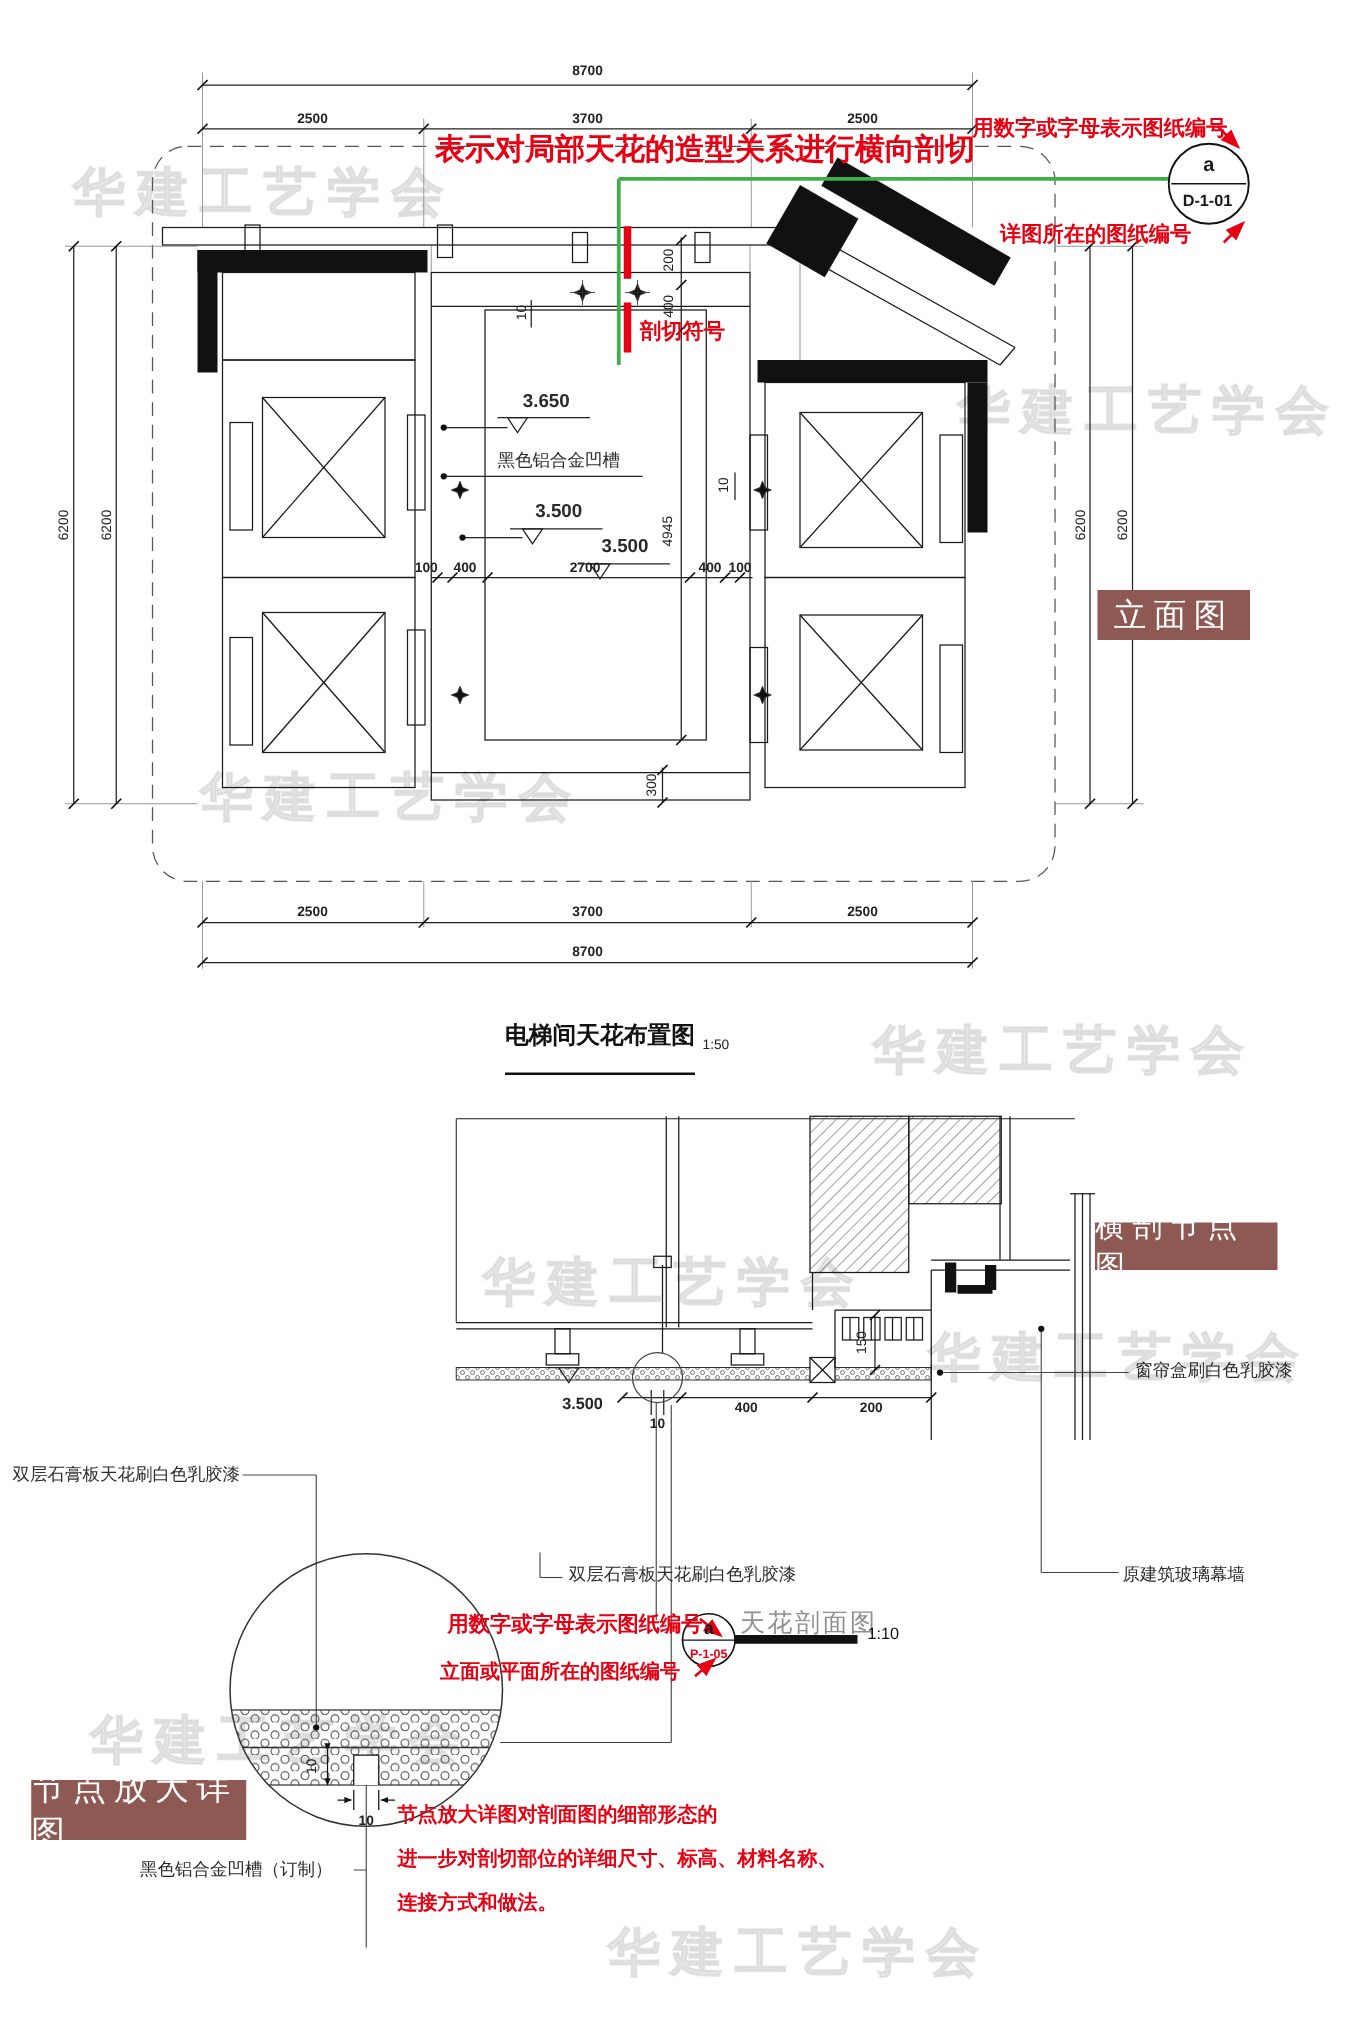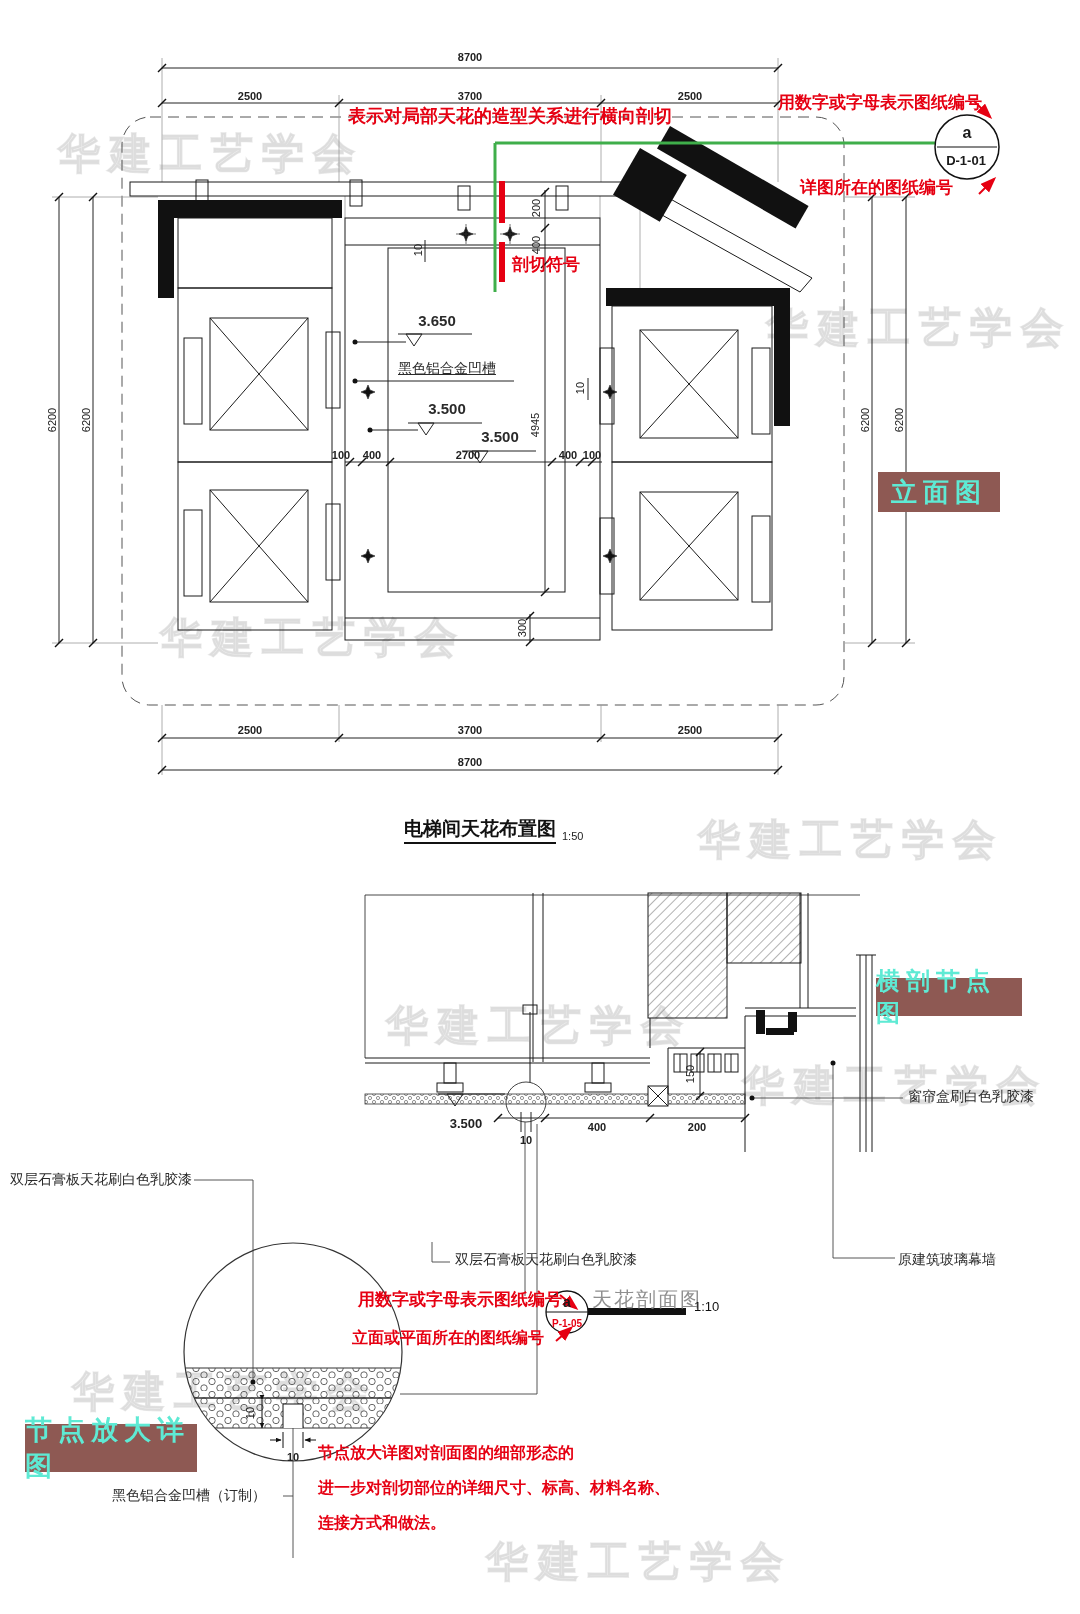--- a/index.html
+++ b/index.html
@@ -6,25 +6,25 @@
   #canvas{position:relative;width:1080px;height:1614px;background:#fff;overflow:hidden;
           font-family:"Liberation Sans",sans-serif;}
   svg{position:absolute;left:0;top:0;}
   .lbl{position:absolute;white-space:nowrap;color:#1a1a1a;line-height:1.15;}
   .dim{font-size:11px;color:#222;}
   .ctr{transform:translate(-50%,-50%);font-weight:bold;}
   .rot{transform:translate(-50%,-50%) rotate(-90deg);}
   .red{color:var(--accent-red,#e60012);font-weight:bold;}
   .cad{font-size:14px;color:#2a2a2a;}
   .lvl{font-size:15px;color:#2a2a2a;}
-  .tag{position:absolute;background:var(--tag-bg,#8e5953);color:#5eead4;font-weight:bold;
+  .tag{position:absolute;background:var(--tag-bg,#8e5953);color:#ffffff;font-weight:normal;
        display:flex;align-items:center;justify-content:center;letter-spacing:6px;}
   .wm{position:absolute;font-size:42px;font-weight:bold;letter-spacing:9px;white-space:nowrap;
       color:rgba(120,120,120,0.10);-webkit-text-stroke:1.2px rgba(120,120,120,0.16);}
-  .title-main{font-size:19px;font-weight:bold;color:#111;border-bottom:2px solid #111;padding-bottom:2px;}
+  .title-main{font-size:19px;font-weight:bold;color:#111;border-bottom:2px solid #111;padding-bottom:18px;}
   .caption-gray{font-size:20px;color:#8f8f8f;letter-spacing:2px;}
 </style>
 </head>
 <body>
 
 <div id="canvas">
 
   <span class="wm" style="left:58px;top:126px;">华建工艺学会</span>
   <span class="wm" style="left:766px;top:300px;">华建工艺学会</span>
   <span class="wm" style="left:160px;top:610px;">华建工艺学会</span>
@@ -368,23 +368,23 @@
   <span class="lbl dim rot" style="left:536px;top:208px;">200</span>
   <span class="lbl dim rot" style="left:536px;top:245px;">400</span>
   <span class="lbl dim rot" style="left:535px;top:425px;">4945</span>
   <span class="lbl dim rot" style="left:522px;top:628px;">300</span>
   <span class="lbl dim rot" style="left:418px;top:250px;">10</span>
   <span class="lbl dim rot" style="left:580px;top:388px;">10</span>
 
   <span class="lbl lvl ctr" style="left:437px;top:321px;">3.650</span>
   <span class="lbl lvl ctr" style="left:447px;top:409px;">3.500</span>
   <span class="lbl lvl ctr" style="left:500px;top:437px;">3.500</span>
-  <span class="lbl cad" style="left:398px;top:360px;text-decoration:underline;">黑色铝合金凹槽</span>
-
-  <span class="lbl red" style="left:348px;top:106px;font-size:18px;text-align:center;">表示对局部天花的造型关系进行横向剖切</span>
+  <span class="lbl cad" style="left:398px;top:360px;">黑色铝合金凹槽</span>
+
+  <span class="lbl red" style="left:348px;top:106px;font-size:24px;text-align:center;">表示对局部天花的造型关系进行横向剖切</span>
   <span class="lbl red" style="left:778px;top:93px;font-size:17px;">用数字或字母表示图纸编号</span>
   <span class="lbl red" style="left:800px;top:178px;font-size:17px;">详图所在的图纸编号</span>
   <span class="lbl red" style="left:512px;top:255px;font-size:17px;">剖切符号</span>
 
   <span class="lbl ctr" style="left:967px;top:133px;font-size:16px;">a</span>
   <span class="lbl ctr" style="left:966px;top:161px;font-size:13px;">D-1-01</span>
 
   <div class="tag" style="left:878px;top:472px;width:122px;height:40px;font-size:26px;">立面图</div>
 
   <span class="lbl title-main" style="left:404px;top:818px;">电梯间天花布置图</span>

